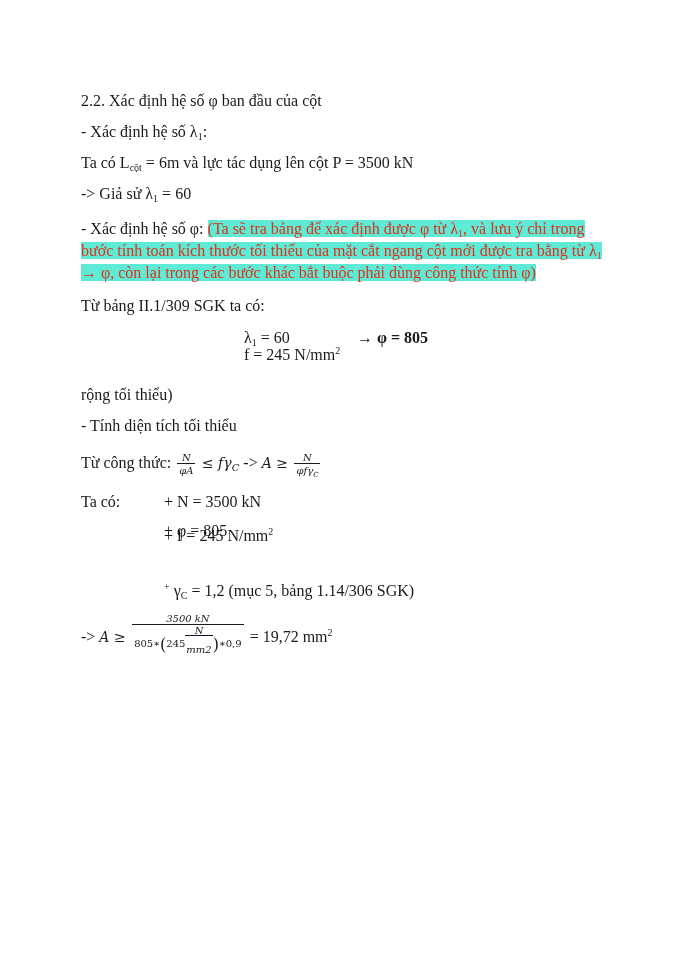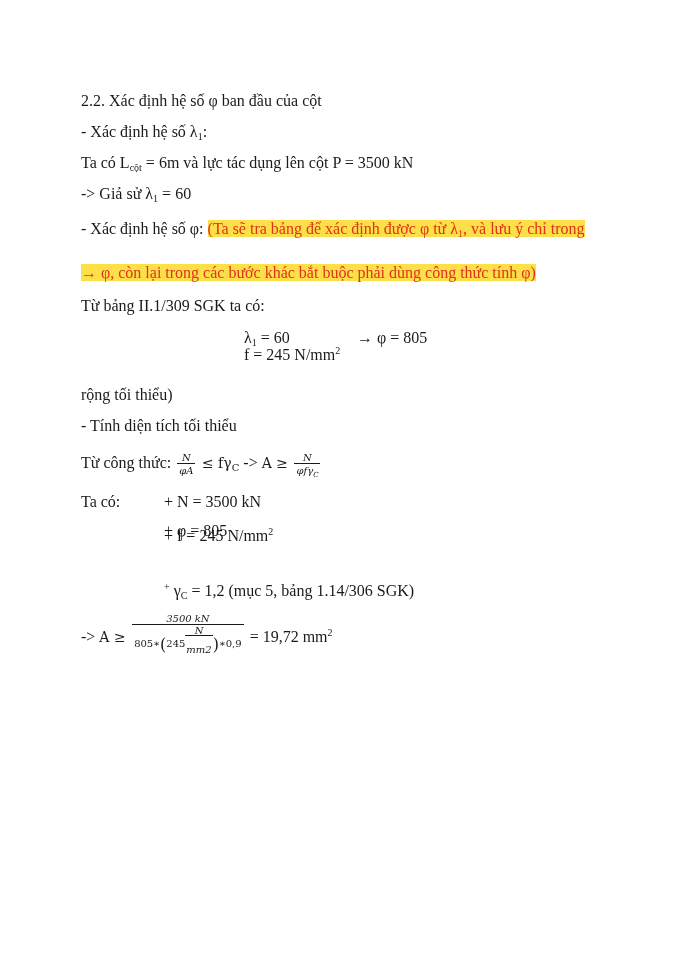--- a/index.html
+++ b/index.html
@@ -26,24 +26,24 @@
       position: absolute;
       left: 81px;
       white-space: nowrap;
       line-height: 20px;
       font-size: 16px;
     }
     sub, sup { font-size: 10px; line-height: 0; }
     sub { vertical-align: -3px; }
     sup { vertical-align: 6px; }
     .hl {
-      background: #fde047;
+      background: #5eead4;
       color: #e0301e;
     }
-    .math-i { font-family: "DejaVu Serif", serif; font-size: 14px; }
+    .math-i { font-family: "DejaVu Serif", serif; font-style: italic; font-size: 14px; }
     .frac {
       display: inline-block;
       vertical-align: middle;
       text-align: center;
       margin: 0 2px;
       font-family: "DejaVu Serif", serif;
       font-style: italic;
       font-size: 10px;
       line-height: 11px;
     }
@@ -80,33 +80,36 @@
   </div>
 
   <div class="line" style="top:184px;">
     <span>-&gt; Giả sử λ</span><sub>1</sub><span> = 60</span>
   </div>
 
   <div class="line" style="top:219px;">
     <span>- Xác định hệ số φ: </span><span class="hl"><span>(Ta sẽ tra bảng để xác định được φ từ λ</span><sub>1</sub><span>, và lưu ý chỉ trong</span></span>
   </div>
 
+  <div class="line" style="top:241px;">
+    <span class="hl"><span>bước tính toán kích thước tối thiểu của mặt cắt ngang cột mới được tra bằng từ λ</span><sub>1</sub></span>
+  </div>
 
   <div class="line" style="top:263px;">
     <span class="hl">→ φ, còn lại trong các bước khác bắt buộc phải dùng công thức tính φ)</span>
   </div>
 
   <div class="line" style="top:296px;">
     <span>Từ bảng II.1/309 SGK ta có:</span>
   </div>
 
   <div class="line" style="top:328px; left:244px;">
     <span>λ</span><sub>1</sub><span> = 60</span>
   </div>
-  <div class="line" style="top:328px; left:357px;">
+  <div class="line" style="top:328px; left:357px;font-weight:bold;">
     <span>→ φ = 805</span>
   </div>
   <div class="line" style="top:345px; left:244px;">
     <span>f = 245 N/mm</span><sup>2</sup>
   </div>
 
   <div class="line" style="top:385px;text-align:center;">
     <span>rộng tối thiểu)</span>
   </div>
 

